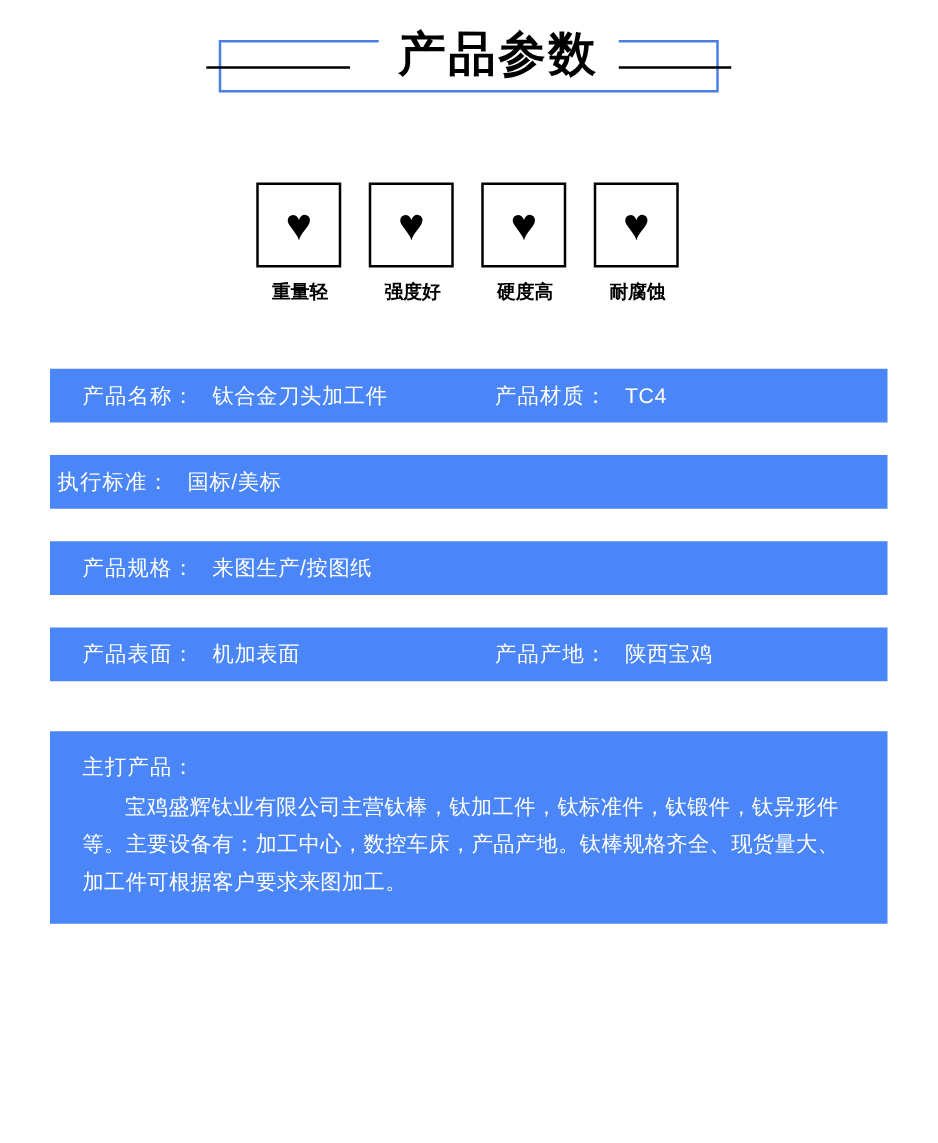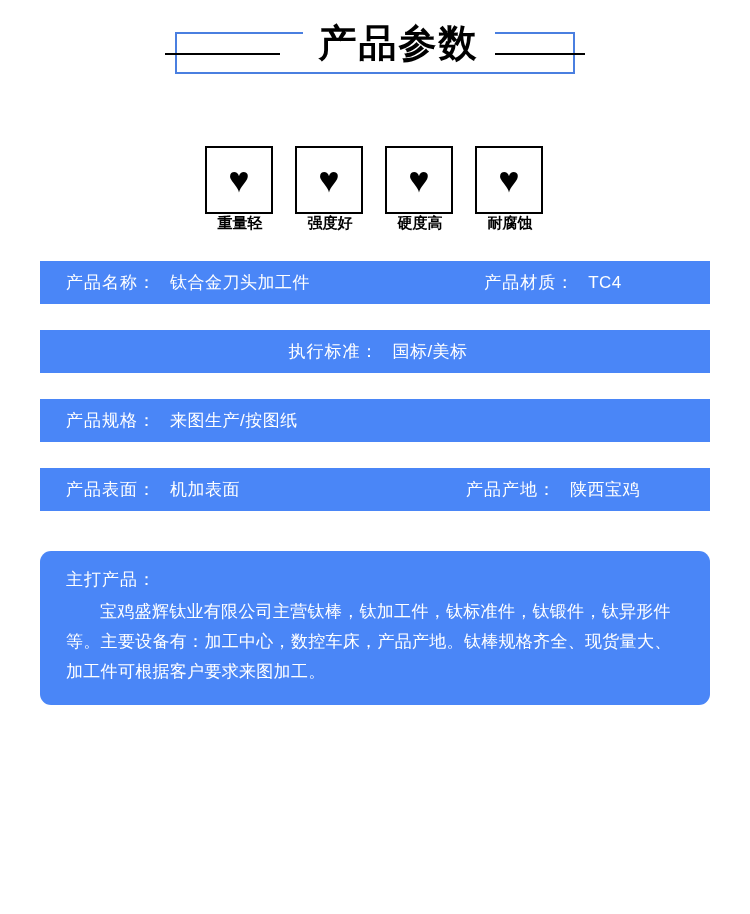--- a/index.html
+++ b/index.html
@@ -94,46 +94,46 @@
     border: 2px solid #000;
     box-sizing: border-box;
     display: flex;
     align-items: center;
     justify-content: center;
     font-size: 36px;
     line-height: 1;
     color: #000;
   }
   .feature-label {
-    margin-top: 0;
+    margin-top: 10px;
     font-size: 15px;
     font-weight: bold;
     white-space: nowrap;
   }
 
   
   .params {
-    margin-top: 28px;
+    margin-top: 52px;
     padding: 0 40px;
   }
   .row {
     background: #4a86f7;
     color: #fff;
     margin-bottom: 26px;
     padding: 10px 0;
     display: flex;
     align-items: flex-start;
     font-size: 17px;
   }
   .cell {
     display: flex;
     align-items: baseline;
   }
   .cell.left { width: 350px; padding-left: 26px; box-sizing: border-box; }
-  .cell.right { flex: 1; padding-left: 6px; box-sizing: border-box; justify-content: center; }
+  .cell.right { flex: 1; padding-left: 6px; box-sizing: border-box; }
   .lbl {
     white-space: nowrap;
     letter-spacing: 1px;
   }
   .val {
     padding-left: 14px;
     letter-spacing: 0.5px;
   }
   .row.single .cell.left { width: auto; }
   .row.wide {
@@ -145,21 +145,20 @@
   .row.wide .val { display: inline; }
 
   
   .main-block {
     margin: 40px 40px 12px 40px;
     background: #4a86f7;
     color: #fff;
     padding: 14px 26px 18px 26px;
     font-size: 17px;
     line-height: 30px;
-    border-radius: 11px;
   }
   .main-title {
     letter-spacing: 1px;
     margin-bottom: 2px;
   }
   .main-body {
     text-indent: 34px;
     letter-spacing: 0.3px;
   }
 </style>

